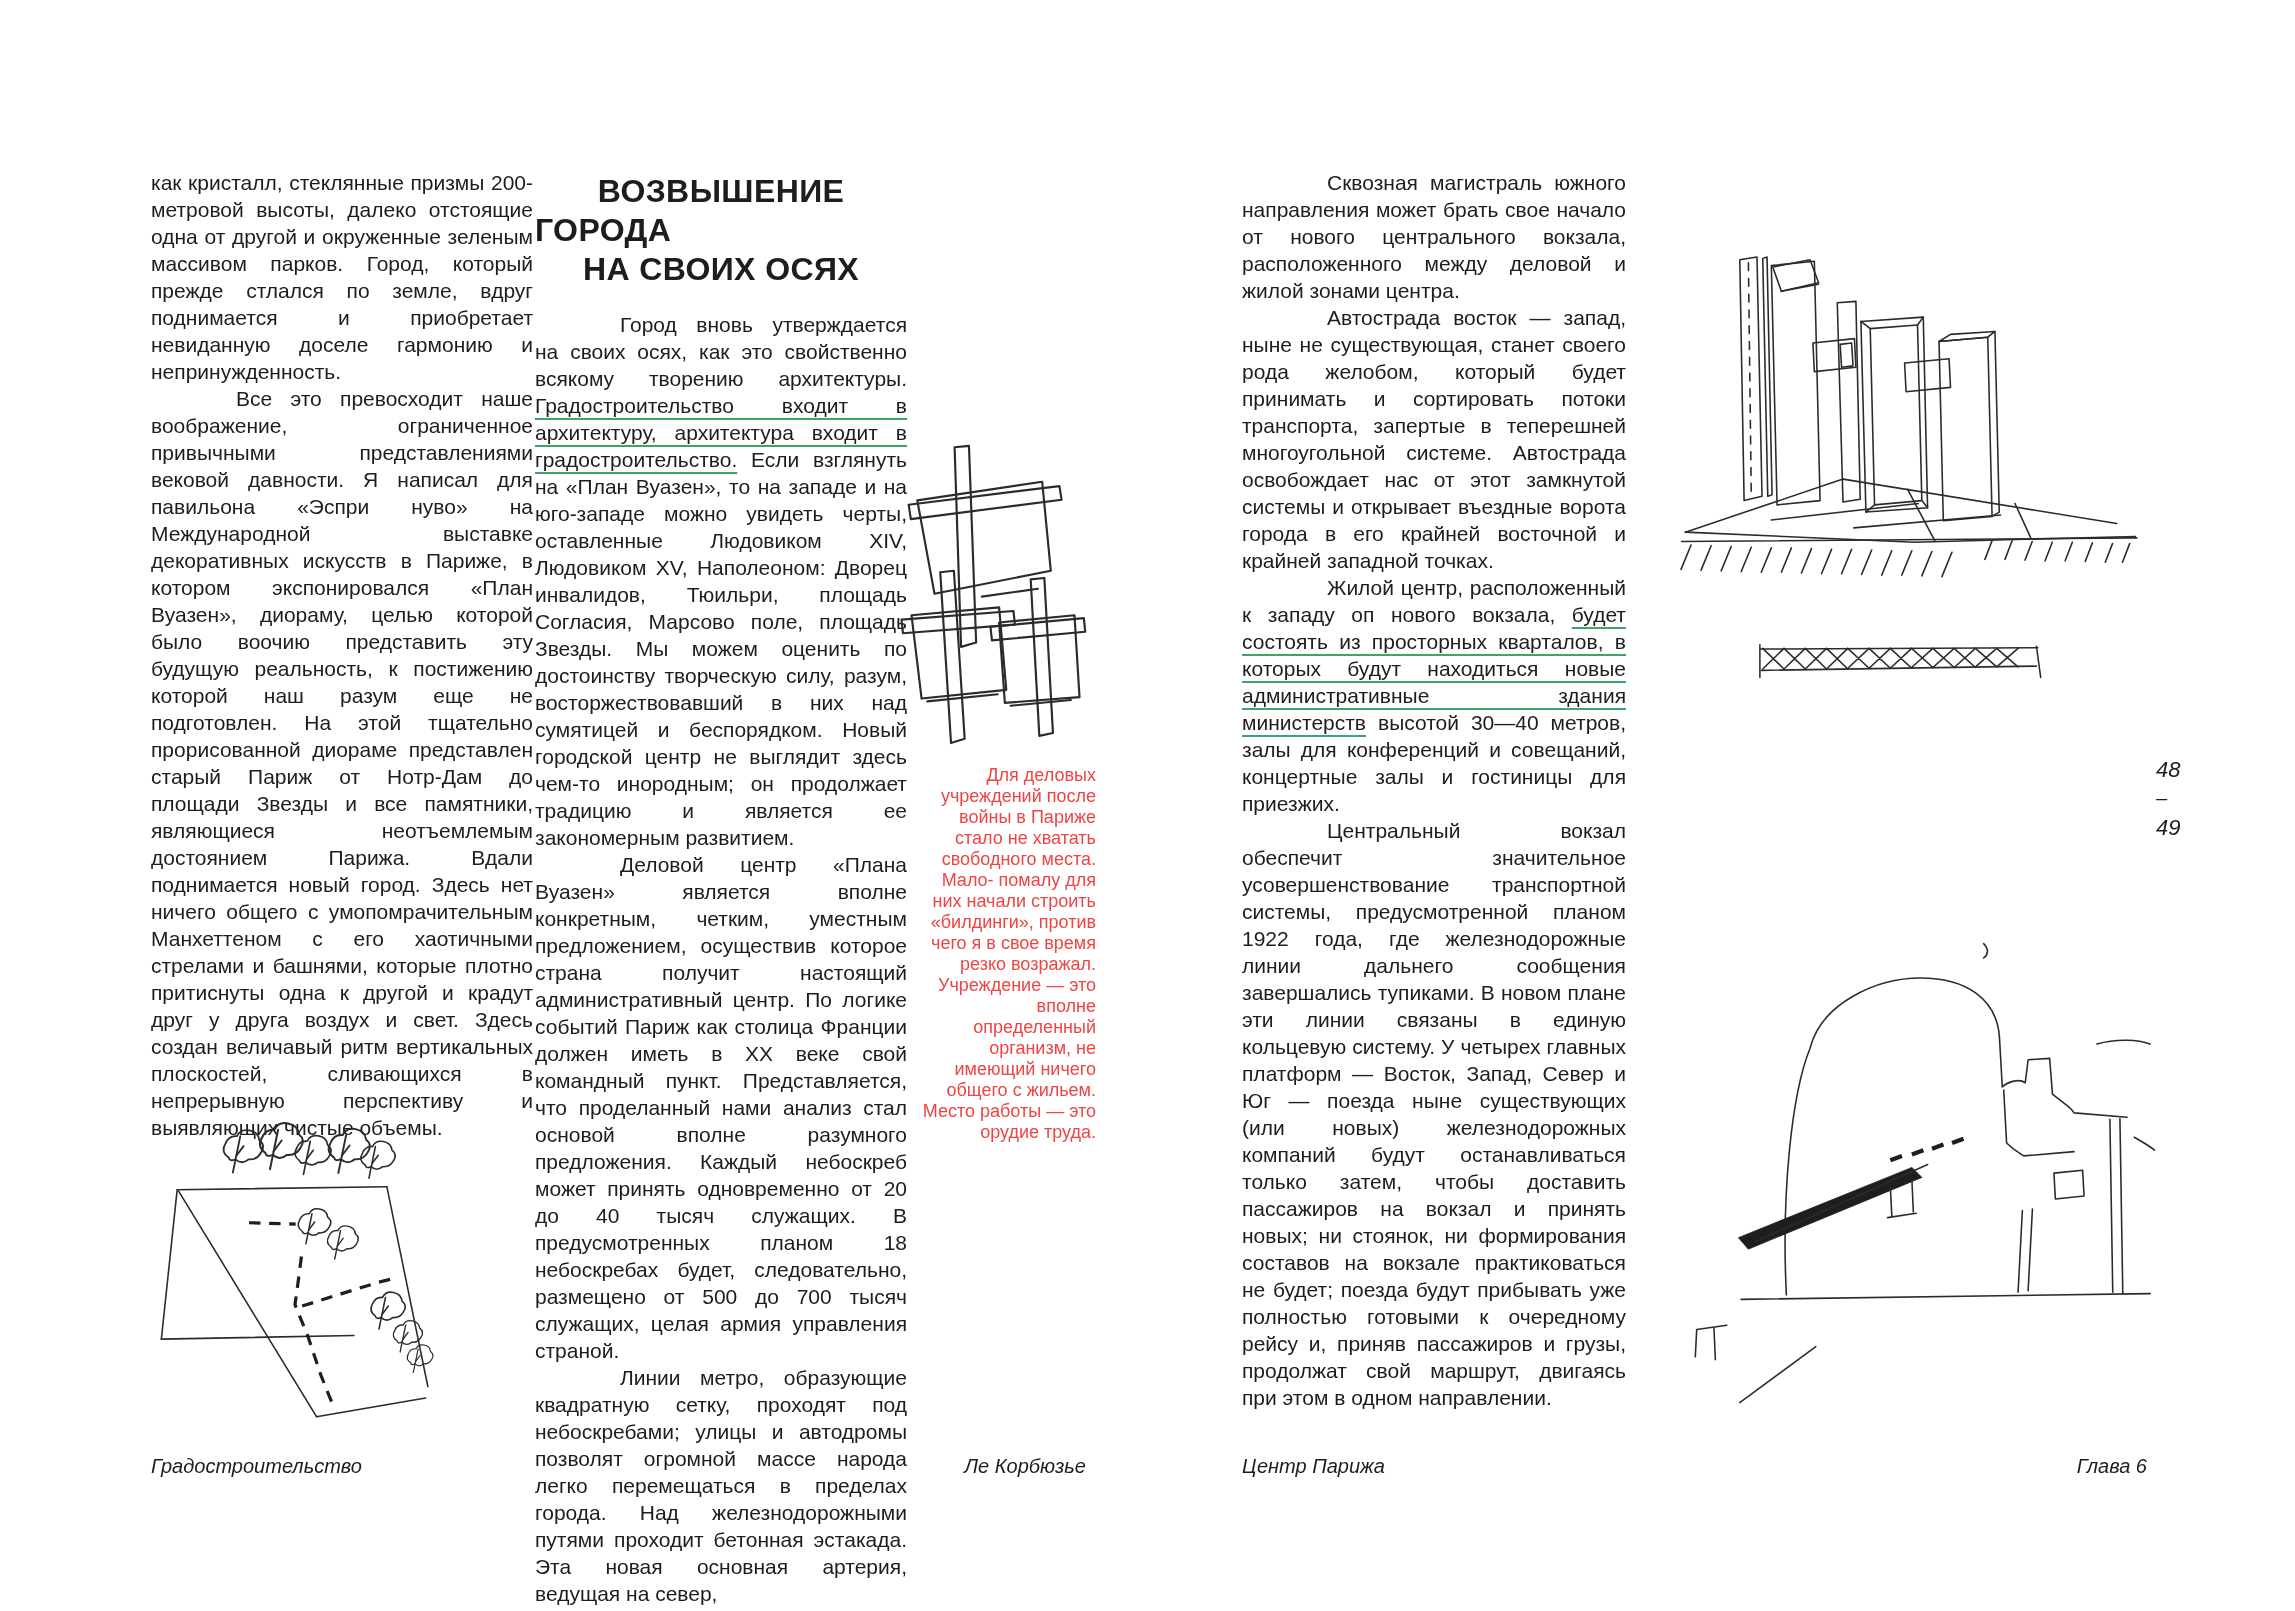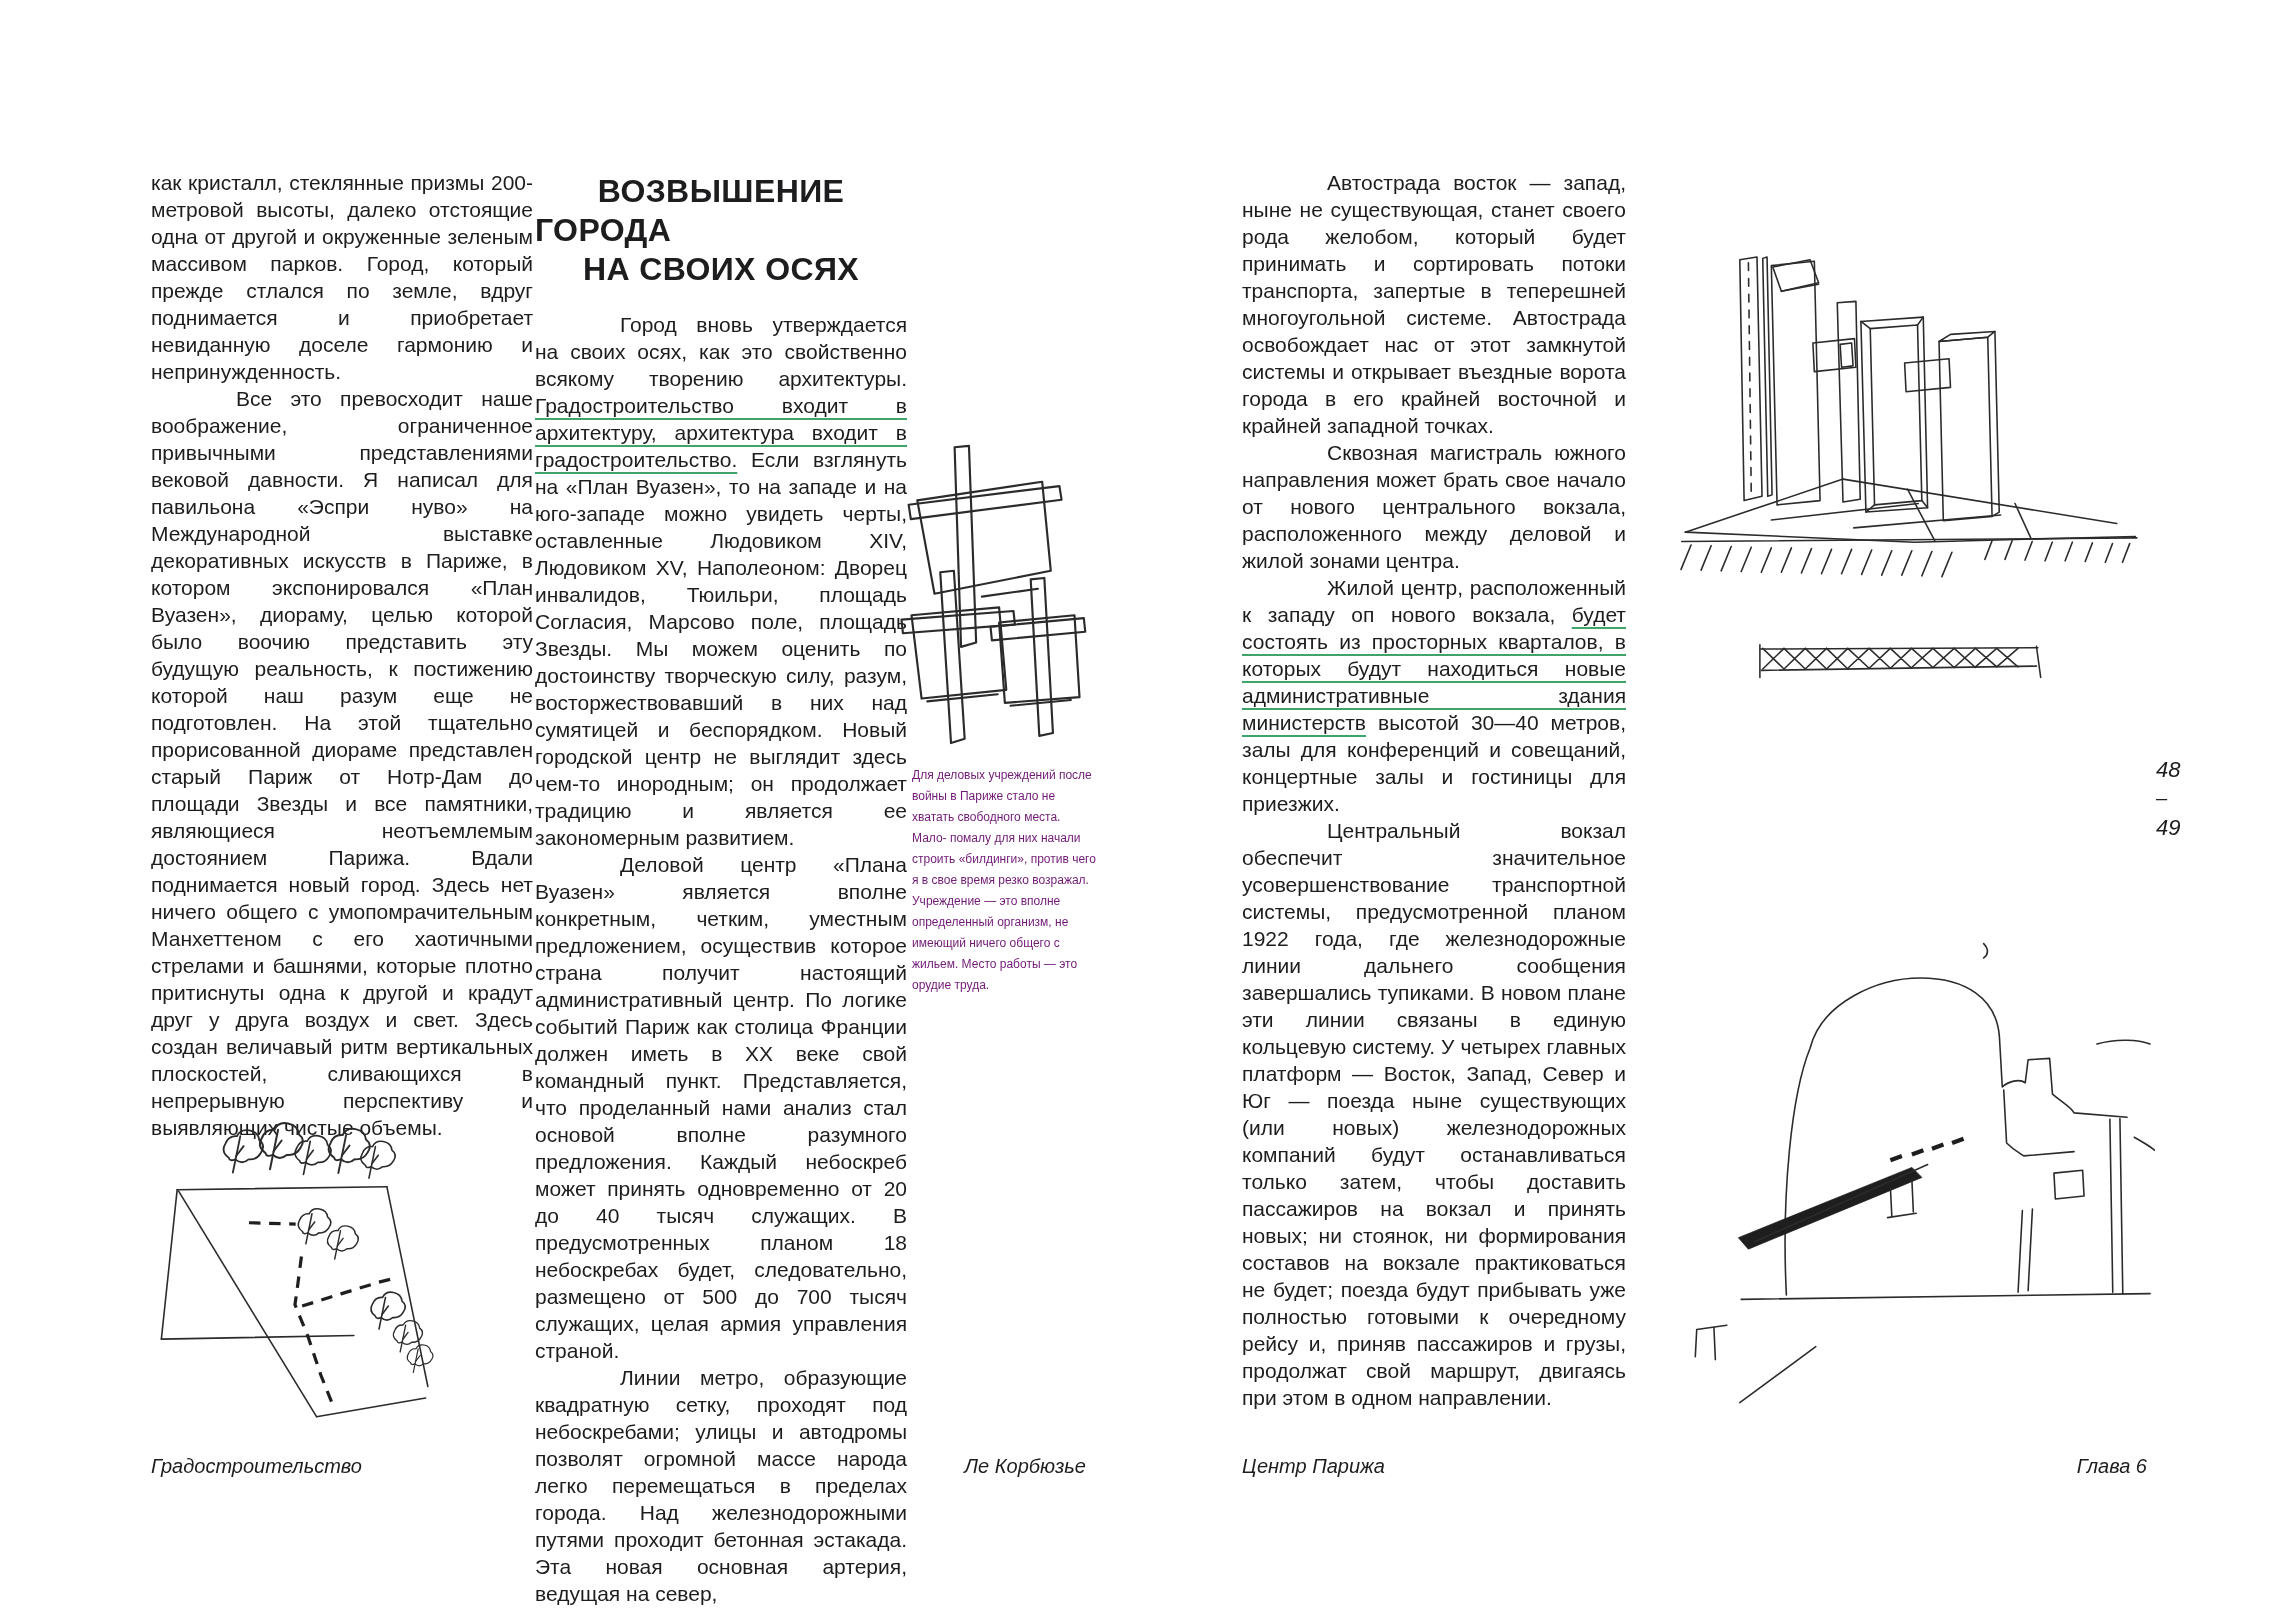--- a/index.html
+++ b/index.html
@@ -27,21 +27,21 @@
   .heading .h-line1{display:block;text-align-last:justify;}
   .heading .h-line2{display:block;}
   .gu{
     text-decoration:underline;
     text-decoration-color:var(--green);
     text-decoration-thickness:1.8px;
     text-underline-offset:5px;
   }
   #caption{
     position:absolute;left:912px;top:765px;width:184px;
-    font-size:12px;line-height:21px;text-align:left;color:#701a75;
+    font-size:18px;line-height:21px;text-align:right;color:#ef4444;
   }
   .figure{position:absolute;}
   .figure svg{display:block;width:100%;height:100%;}
   .sk{stroke:#2b2b2b;fill:none;stroke-width:3;stroke-linecap:round;stroke-linejoin:round;}
   .sk-thin{stroke:#2b2b2b;fill:none;stroke-width:2.2;stroke-linecap:round;stroke-linejoin:round;}
   .sk-dash{stroke:#1f1f1f;fill:none;stroke-width:4.5;stroke-dasharray:16 12;stroke-linecap:butt;}
   .sk-fill{fill:#1e1e1e;stroke:#1e1e1e;stroke-width:1;}
   .footer{
     position:absolute;top:1453px;display:flex;justify-content:space-between;
     font-style:italic;font-size:20px;line-height:26px;
@@ -133,22 +133,22 @@
     </g>
   </svg>
 </div>
 
 <div class="footer" id="footer-left">
   <span>Градостроительство</span>
   <span>Ле Корбюзье</span>
 </div>
 
 <div class="col" id="col3">
+  <p class="ind">Сквозная магистраль южного направления может брать свое начало от нового центрального вокзала, расположенного между деловой и жилой зонами центра.</p>
   <p class="ind">Автострада восток — запад, ныне не существующая, станет своего рода желобом, который будет принимать и сортировать потоки транспорта, запертые в теперешней многоугольной системе. Автострада освобождает нас от этот замкнутой системы и открывает въездные ворота города в его крайней восточной и крайней западной точках.</p>
-  <p class="ind">Сквозная магистраль южного направления может брать свое начало от нового центрального вокзала, расположенного между деловой и жилой зонами центра.</p>
   <p class="ind"><span>Жилой центр, расположенный к западу оп нового вокзала, </span><span class="gu">будет состоять из просторных кварталов, в которых будут находиться новые административные здания министерств</span><span> высотой 30—40 метров, залы для конференций и совещаний, концертные залы и гостиницы для приезжих.</span></p>
   <p class="ind">Центральный вокзал обеспечит значительное усовершенствование транспортной системы, предусмотренной планом 1922 года, где железнодорожные линии дальнего сообщения завершались тупиками. В новом плане эти линии связаны в единую кольцевую систему. У четырех главных платформ — Восток, Запад, Север и Юг — поезда ныне существующих (или новых) железнодорожных компаний будут останавливаться только затем, чтобы доставить пассажиров на вокзал и принять новых; ни стоянок, ни формирования составов на вокзале практиковаться не будет; поезда будут прибывать уже полностью готовыми к очередному рейсу и, приняв пассажиров и грузы, продолжат свой маршрут, двигаясь при этом в одном направлении.</p>
 </div>
 
 <div class="figure" style="left:1671px;top:215px;width:473px;height:420px;">
   <svg viewBox="0 0 660 585">
     <g class="sk-thin">
       <path d="M96,62 L120,58 L127,392 L102,398 Z"></path>
       <path d="M108,66 L112,390" stroke-dasharray="11 11"></path>
       <path d="M128,60 L134,58 L141,390 L135,392 Z"></path>

